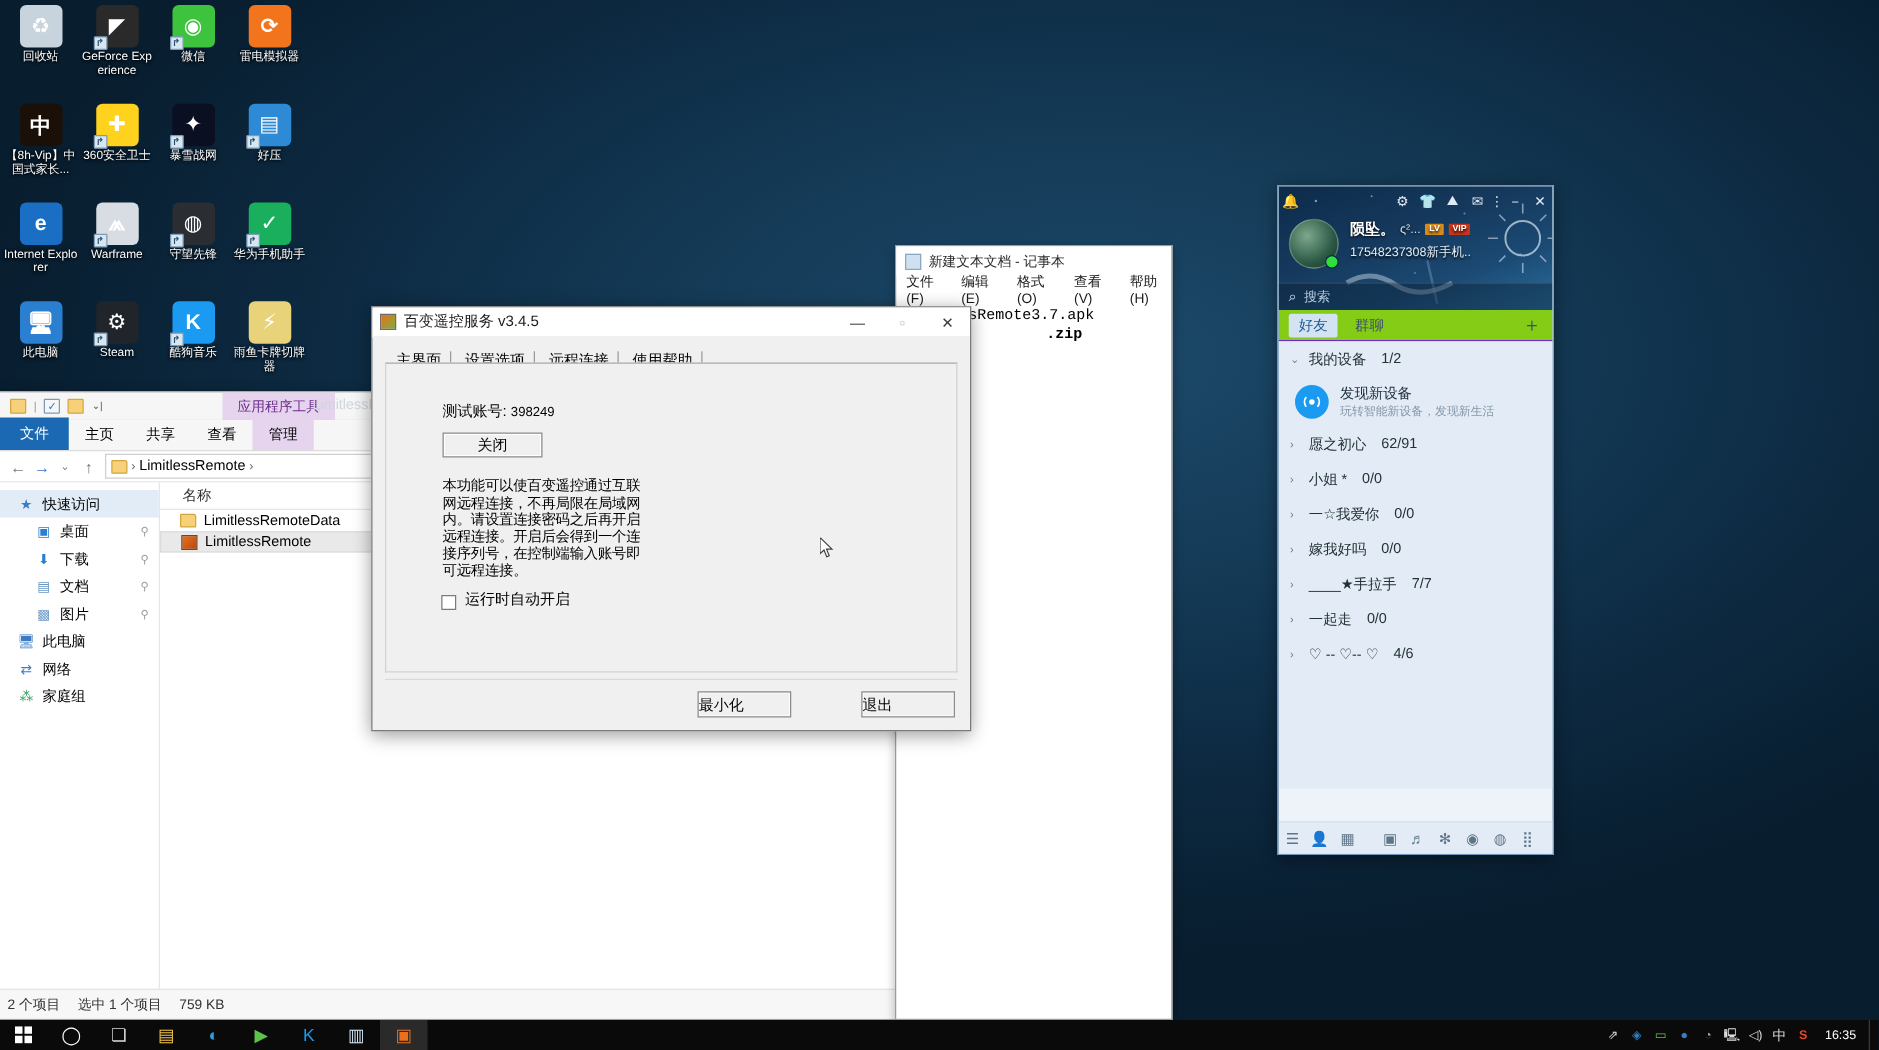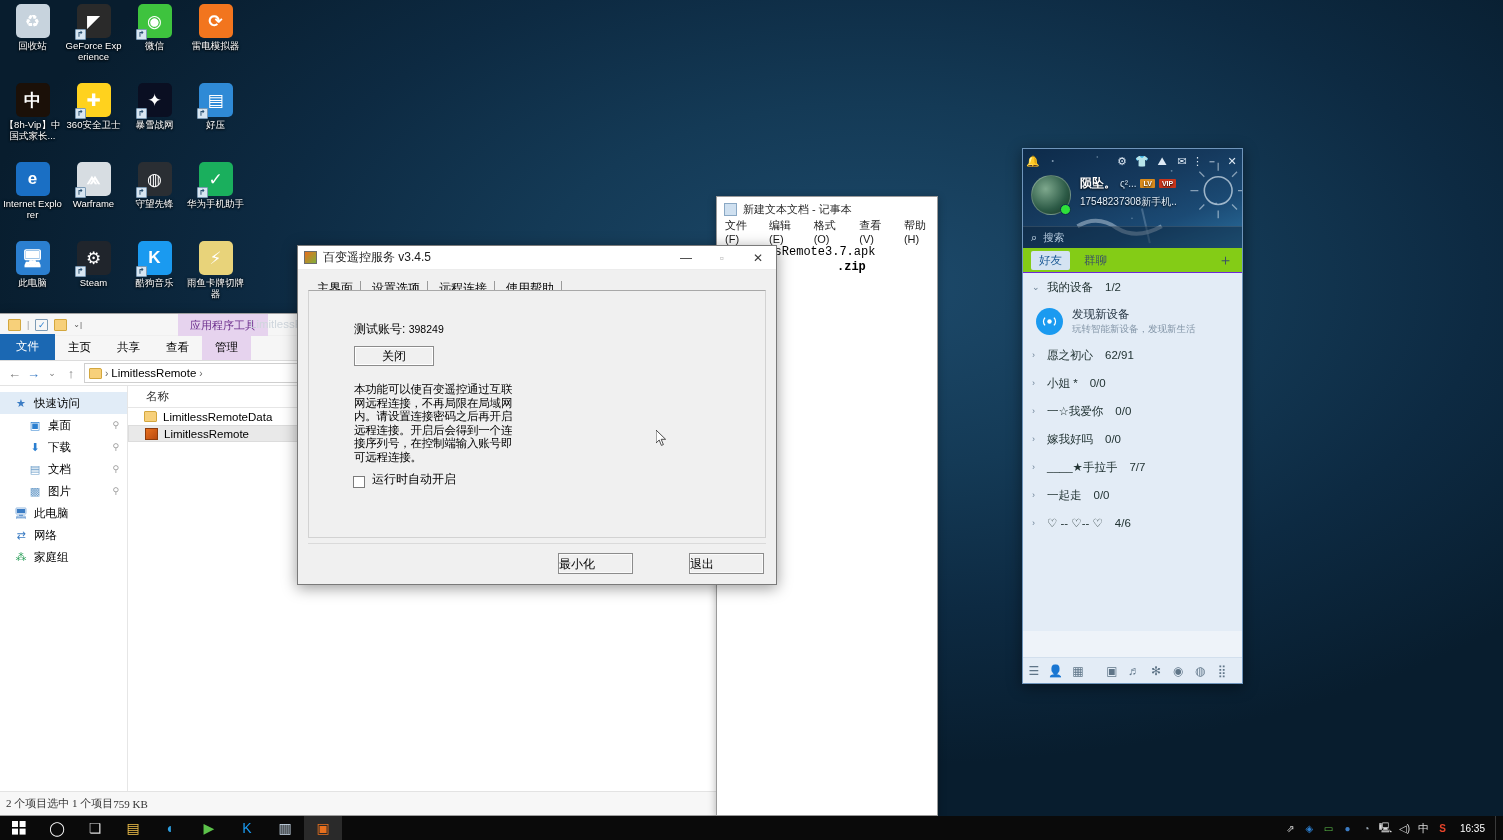--- a/index.html
+++ b/index.html
@@ -112,21 +112,21 @@
   .file-row {
     height: 17px; display: flex; align-items: center; gap: 6px;
     padding-left: 16px; font-size: 11.5px; cursor: default;
   }
   .file-row.sel { background: #e9e9e9; border: 1px solid #dcdcdc; }
   .fi-folder { width: 13px; height: 11px; background: #f7d07a; border: 1px solid #d3a73e; border-radius: 1px 2px 1px 1px; }
   .fi-app { width: 13px; height: 12px; background: linear-gradient(135deg,#e8701e,#b94a10); border: 1px solid #8d3c0c;}
   #exp-status {
     position: absolute; bottom: 0; left: 0; right: 0; height: 24px;
     border-top: 1px solid #e3e3e3; background: #f7f7f7;
-    display: flex; align-items: center; padding: 0 6px; font-size: 11px; color: #333;  font-family: Liberation Serif, serif;
+    display: flex; align-items: center; padding: 0 6px; font-size: 11px; color: #333; gap: 14px;
   }
   #exp-viewmodes { margin-left: auto; display: flex; gap: 4px; }
   .vm { width: 18px; height: 16px; border: 1px solid #bdbdbd; background: #fff; position: relative;}
   .vm.active { background: #dbeaf7; border-color: #7aa8d4; }
 
   
   #notepad {
     position: absolute; left: 716px; top: 196px; width: 222px; height: 620px;
     background: #fff; border: 1px solid #9a9a9a;
     box-shadow: 0 2px 8px rgba(0,0,0,.3);

